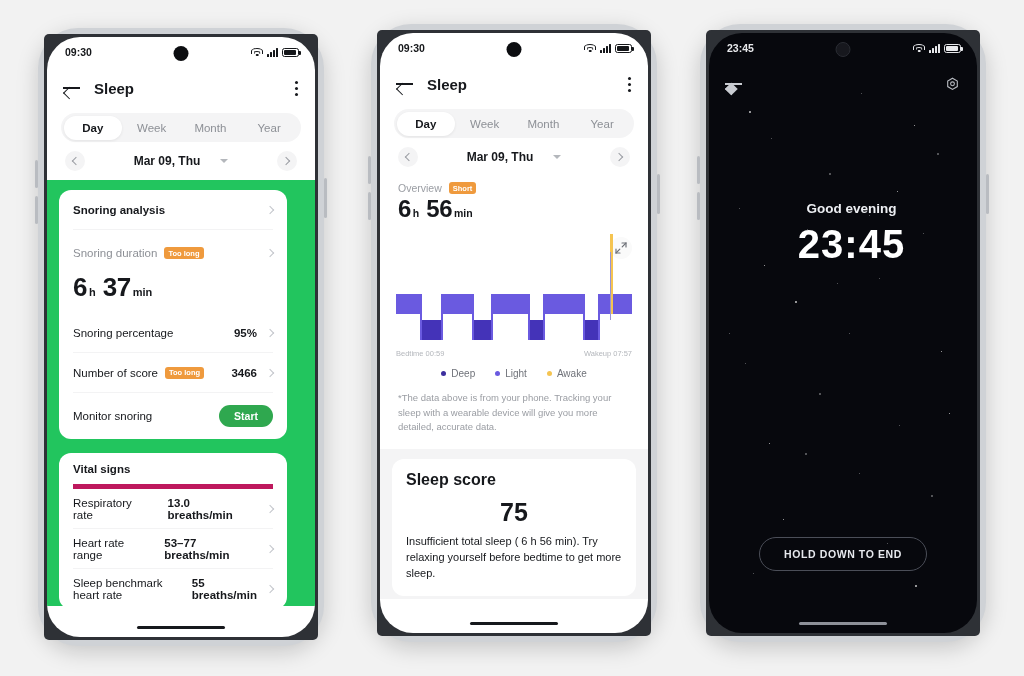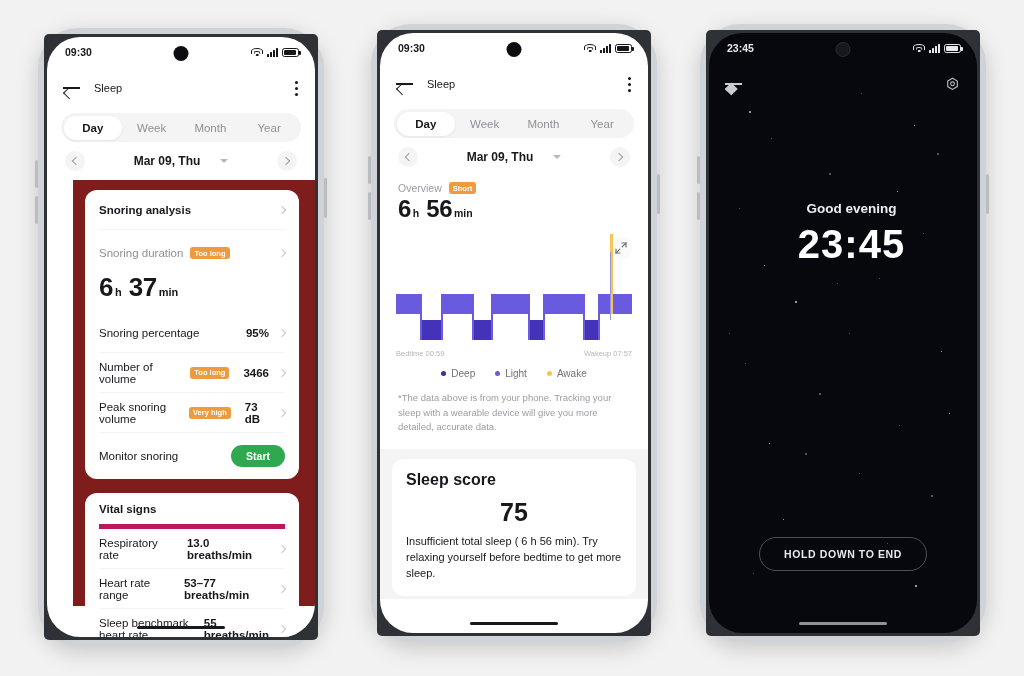--- a/index.html
+++ b/index.html
@@ -92,21 +92,21 @@
   .arrow-back { width: 17px; height: 14px; position: relative; flex: none; cursor: pointer; }
   .arrow-back::before {
     content:''; position: absolute; left: 0; top: 6px; width: 17px; height: 1.7px; background: #16181c;
   }
   .arrow-back::after {
     content:''; position: absolute; left: 0; top: 2.5px; width: 8px; height: 8px;
     border-left: 1.7px solid #16181c; border-bottom: 1.7px solid #16181c;
     transform: rotate(45deg); transform-origin: left bottom;
   }
   .screen.dark .arrow-back::before, .screen.dark .arrow-back::after { background: #c9ccd2; border-color: #c9ccd2; }
-  .appbar-title { font-size: 11px; font-weight: normal; color: #16181c; flex: 1; }
+  .appbar-title { font-size: 15px; font-weight: bold; color: #16181c; flex: 1; }
   .kebab { width: 4px; display: flex; flex-direction: column; gap: 3px; cursor: pointer; }
   .kebab i { width: 3px; height: 3px; border-radius: 50%; background: #16181c; display: block; }
 
   
   .segment {
     margin: 4px 14px 0; height: 29px; border-radius: 16px;
     background: #f4f4f5; display: flex; align-items: center; padding: 2.5px;
   }
   .seg-tab {
     flex: 1; height: 100%; display: flex; align-items: center; justify-content: center;
@@ -125,21 +125,21 @@
   }
   .chev::after {
     content: ''; width: 5px; height: 5px; border-top: 1.4px solid #9a9da3; border-right: 1.4px solid #9a9da3;
   }
   .chev.left::after  { transform: rotate(-135deg); margin-left: 2px; }
   .chev.right::after { transform: rotate(45deg);  margin-right: 2px; }
   .datelabel { font-size: 12px; font-weight: bold; color: #16181c; display: flex; align-items: center; gap: 20px; cursor: pointer; }
   .caret { width: 0; height: 0; border-left: 4px solid transparent; border-right: 4px solid transparent; border-top: 4px solid #b4b7bc; }
 
   
-  .scrollarea { padding: 0 4px 0 0; background: #7f1d1d; margin-left: 26px; }
+  .scrollarea { padding: 0 16px 0 0; background: #22c55e; }
   .card { background: #fff; border-radius: 12px; margin: 8px 12px; padding: 0 14px; }
   .row {
     min-height: 40px; display: flex; align-items: center; gap: 7px;
     border-bottom: 1px solid #f3f3f4; position: relative;
   }
   .row:last-child { border-bottom: none; }
   .row-title { font-size: 11.5px; color: #16181c; }
   .row-title.muted { color: #8d9096; }
   .row-spacer { flex: 1; }
   .row-value { font-size: 11.5px; font-weight: bold; color: #16181c; }
@@ -288,31 +288,24 @@
               <span class="u">min</span>
             </div>
 
             <div class="row">
               <span class="row-title">Snoring percentage</span>
               <span class="row-spacer"></span>
               <span class="row-value">95%</span>
               <span class="rchev"></span>
             </div>
             <div class="row">
-              <span class="row-title">Number of volume</span>
+              <span class="row-title">Number of score</span>
               <span class="badge">Too long</span>
               <span class="row-spacer"></span>
               <span class="row-value">3466</span>
-              <span class="rchev"></span>
-            </div>
-            <div class="row">
-              <span class="row-title">Peak snoring volume</span>
-              <span class="badge">Very high</span>
-              <span class="row-spacer"></span>
-              <span class="row-value">73 dB</span>
               <span class="rchev"></span>
             </div>
             <div class="row" style="min-height:46px;border-bottom:none;">
               <span class="row-title">Monitor snoring</span>
               <span class="row-spacer"></span>
               <span class="start-pill">Start</span>
             </div>
           </div>
 
           <div class="card" style="margin-top:14px;">

